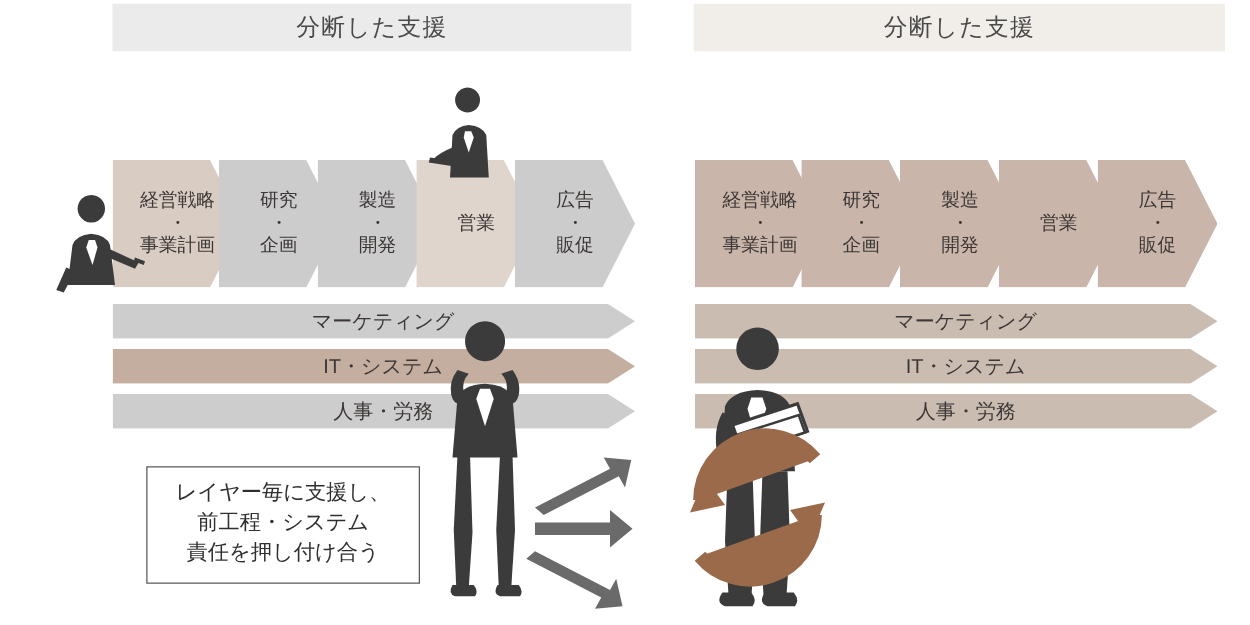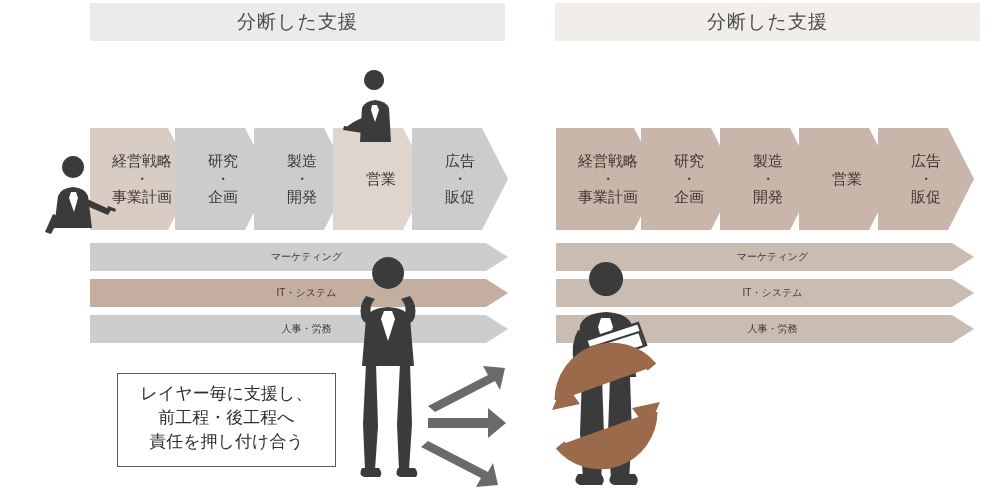--- a/index.html
+++ b/index.html
@@ -34,21 +34,21 @@
     padding-right:20px;
   }
   .chev .lbl{display:block;white-space:pre-line;}
   .chev-top{top:128px;height:102px;padding-left:20px;}
 
   
   .layer{
     position:absolute;
     height:28px;
     display:flex;align-items:center;justify-content:center;
-    font-size:10px;color:#3c3736;
+    font-size:16px;color:#3c3736;
     clip-path:polygon(0 0, calc(100% - 22px) 0, 100% 50%, calc(100% - 22px) 100%, 0 100%);
     box-sizing:border-box;
     padding-right:18px;
     padding-left:33px;
   }
 
   
   .caption{
     position:absolute;
     border:1.5px solid #5a5a5a;
@@ -105,21 +105,21 @@
     <span>マーケティング</span>
   </div>
   <div class="layer" id="l-layer-1" style="left: 90px; top: 279px; width: 418px; background: rgb(195, 174, 159);">
     <span>IT・システム</span>
   </div>
   <div class="layer" id="l-layer-2" style="left: 90px; top: 315px; width: 418px; background: rgb(205, 205, 205);">
     <span>人事・労務</span>
   </div>
 
   <div class="caption" id="caption-left" style="border-color: rgb(90, 90, 90);">レイヤー毎に支援し、
-前工程・後工程へ
+前工程・システム
 責任を押し付け合う</div>
 
   <div class="panel-header" id="header-right" style="background: rgb(241, 238, 234);">
     <span>分断した支援</span>
   </div>
 
   <div class="chev chev-top" id="r-chev-0" style="left: 556px; width: 104px; background: rgb(201, 181, 169);">
     <span class="lbl">経営戦略
 ・
 事業計画</span>

